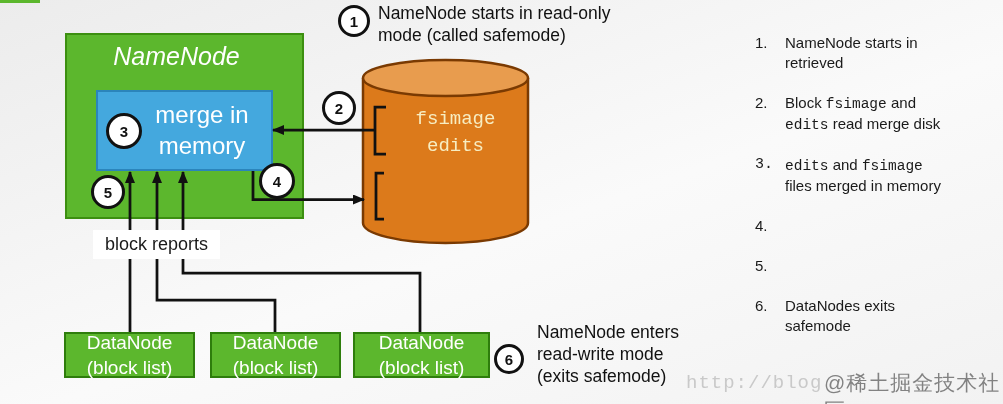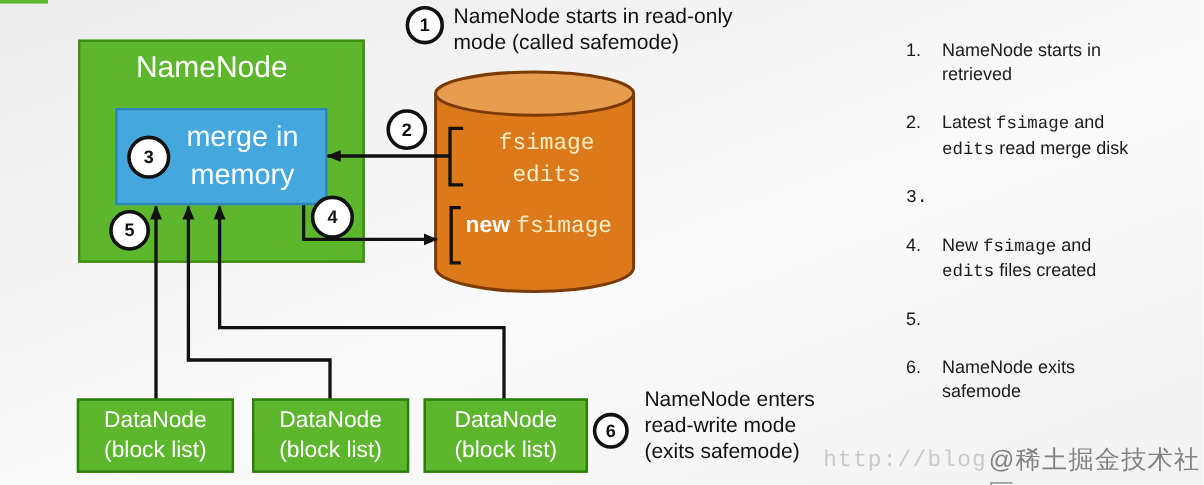--- a/index.html
+++ b/index.html
@@ -11,26 +11,26 @@
   }
   .abs{position:absolute;}
   .pre{white-space:pre-line;}
   .mono{font-family:"Liberation Mono",monospace;}
 
   
   .top-green-line{left:0;top:0;width:40px;height:3px;background:#5cb72d;}
 
   
   .nn-box{left:65px;top:33px;width:239px;height:186px;background:#5cb72d;border:2px solid #3c8f10;box-sizing:border-box;}
-  .nn-title{left:65px;top:42px;width:223px;text-align:center;font-size:25px;color:#fff;}
+  .nn-title{left:65px;top:42px;width:223px;text-align:center;font-size:25px;color:#fff;font-style:italic;}
   .merge-box{left:96px;top:90px;width:177px;height:81px;background:#44a8de;border:2px solid #2b85bb;box-sizing:border-box;}
   .merge-label{left:96px;top:99px;width:212px;text-align:center;font-size:24px;line-height:31px;color:#fff;}
 
   
-  .dn-box{top:332px;height:62px;background:#5cb72d;border:2px solid #2e7d0c;box-sizing:border-box;
+  .dn-box{top:332px;height:46px;background:#5cb72d;border:2px solid #2e7d0c;box-sizing:border-box;
           display:flex;align-items:center;justify-content:center;text-align:center;
           color:#fff;font-size:19px;line-height:25px;}
   .dn1{left:64px;width:131px;}
   .dn2{left:210px;width:131px;}
   .dn3{left:353px;width:137px;}
 
   
   svg.overlay{left:0;top:0;width:1003px;height:404px;}
 
   
@@ -101,66 +101,66 @@
     <path d="M384 173 H376 V219 H384" fill="none" stroke="#111" stroke-width="2.75"></path>
 
     <path d="M130 332 V172" fill="none" stroke="#111" stroke-width="2.75" marker-end="url(#arw)"></path>
     <path d="M275 332 V300 H157 V172" fill="none" stroke="#111" stroke-width="2.75" marker-end="url(#arw)"></path>
     <path d="M420 332 V273 H183 V172" fill="none" stroke="#111" stroke-width="2.75" marker-end="url(#arw)"></path>
   </svg>
 
   <div class="abs disk-files mono pre">fsimage
 edits</div>
   <div class="abs disk-new">
-    <div class="mono"><span class="bold">new </span><span class="mono">fsimage</span></div>
   </div>
 
   <div class="abs circle" style="left:338px;top:5px;width:32px;height:32px;">1</div>
   <div class="abs circle" style="left:322px;top:91px;width:34px;height:34px;">2</div>
   <div class="abs circle" style="left:106px;top:113px;width:36px;height:36px;">3</div>
   <div class="abs circle" style="left:259px;top:163px;width:36px;height:36px;">4</div>
   <div class="abs circle" style="left:91px;top:175px;width:34px;height:34px;">5</div>
   <div class="abs circle" style="left:494px;top:344px;width:30px;height:30px;">6</div>
 
+  <div class="abs block-reports">block reports</div>
   <div class="abs ann ann-end pre">NameNode enters
 read-write mode
 (exits safemode)</div>
   <div class="abs ann ann-start pre">NameNode starts in read-only
 mode (called safemode)</div>
 
   <div class="abs steps">
   <div class="step-item">
     <span class="step-num">1.</span>
     <span class="step-text"><span>NameNode starts in
 retrieved</span></span>
   </div>
 
   <div class="step-item">
     <span class="step-num">2.</span>
-    <span class="step-text"><span>Latest </span><span class="mono">fsimage</span><span> and
+    <span class="step-text"><span>Block </span><span class="mono">fsimage</span><span> and
 </span><span class="mono">edits</span><span> read merge disk</span></span>
   </div>
 
   <div class="step-item">
     <span class="step-num mono-num">3.</span>
+    <span class="step-text"><span class="mono">edits</span><span> and </span><span class="mono">fsimage</span><span>
+files merged in memory</span></span>
   </div>
 
   <div class="step-item">
     <span class="step-num">4.</span>
-    <span class="step-text"><span>New </span><span class="mono">fsimage</span><span> and
-</span><span class="mono">edits</span><span> files created</span></span>
   </div>
 
   <div class="step-item">
     <span class="step-num">5.</span>
   </div>
 
   <div class="step-item">
     <span class="step-num">6.</span>
-    <span class="step-text"><span>NameNode exits
+    <span class="step-text"><span>DataNodes exits
 safemode</span></span>
   </div>
 </div>
 
   <div class="abs wm-url">http://blog</div>
   <div class="abs wm-cn">@稀土掘金技术社区</div>
 
 </div>
 
 </body></html>

